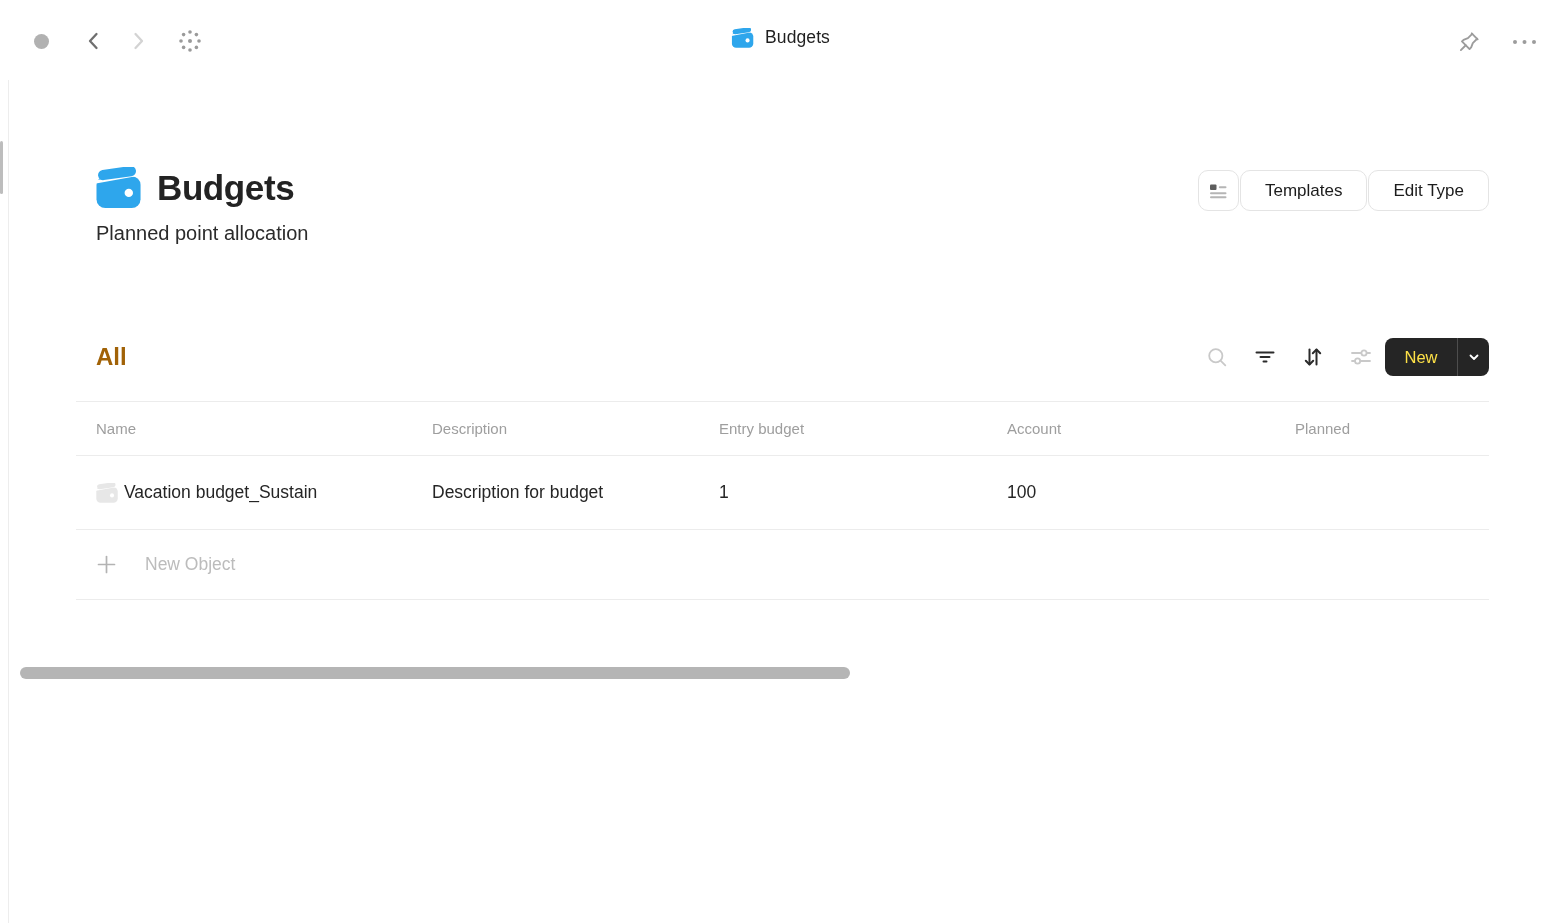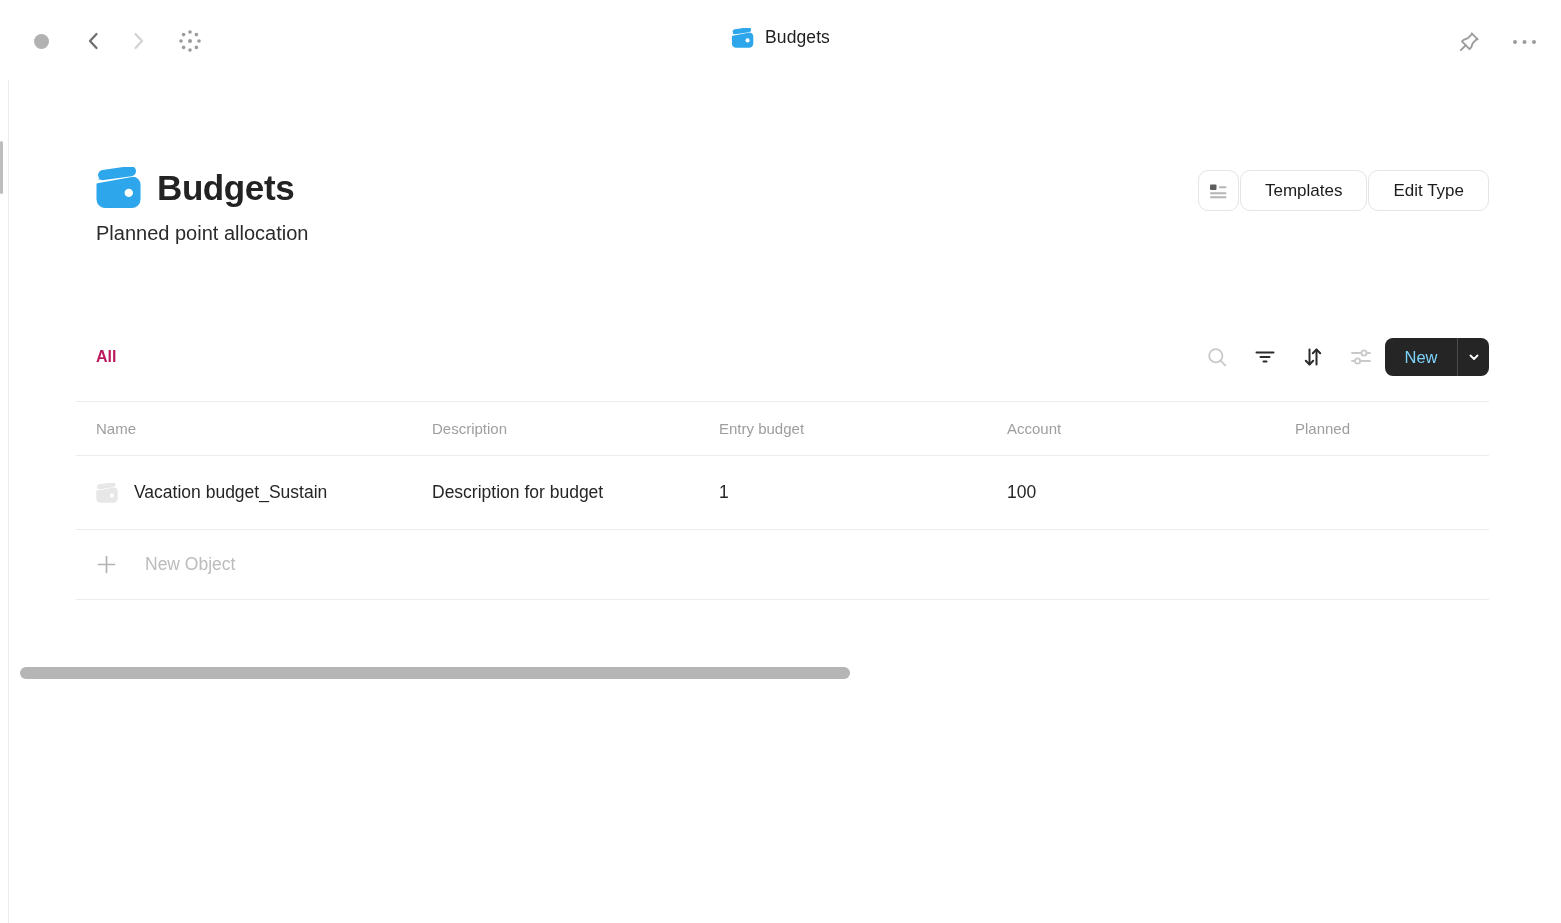--- a/index.html
+++ b/index.html
@@ -30,37 +30,37 @@
   .page-title { font-size:35px; font-weight:700; color:#232323; letter-spacing:-.4px; }
   .subtitle { margin-top:13px; font-size:20px; color:#2b2b2b; }
 
   .header-actions { position:absolute; top:170px; right:72px; display:flex; gap:1px; }
   .hbtn { height:41px; border:1px solid #e4e4e4; background:#fff; border-radius:10px; font-family:inherit;
           font-size:17px; color:#1c1c1c; padding:0 24px; cursor:pointer; display:flex; align-items:center; }
   .hbtn.icon-only { width:41px; padding:0; justify-content:center; }
 
   
   .viewbar { position:absolute; top:332px; left:96px; right:72px; height:50px; display:flex; align-items:center; }
-  .view-name { font-size:16px; font-weight:700; color:#be185d; cursor:pointer; }
+  .view-name { font-size:24px; font-weight:700; color:#a16207; cursor:pointer; }
   .vb-spacer { flex:1; }
   .vb-icons { display:flex; align-items:center; gap:24px; margin-right:12px; }
   .vb-icon-btn { width:24px; height:24px; border:none; background:none; padding:0; cursor:pointer; display:flex; align-items:center; justify-content:center; }
   .new-btn { height:38px; width:104px; background:#252525; border:none; border-radius:8px; display:flex; align-items:stretch; padding:0; cursor:pointer; overflow:hidden; }
-  .new-btn .nb-label { width:72px; display:flex; align-items:center; justify-content:center; color:#7dd3fc; font-family:inherit; font-size:16.5px; font-weight:500; }
+  .new-btn .nb-label { width:72px; display:flex; align-items:center; justify-content:center; color:#fde047; font-family:inherit; font-size:16.5px; font-weight:500; }
   .new-btn .nb-div { width:1px; background:#4d4d4d; margin:0; }
   .new-btn .nb-caret { width:31px; display:flex; align-items:center; justify-content:center; }
 
   
   .grid-table { position:absolute; top:401px; left:76px; width:1413px; }
   .t-head, .t-row { display:grid; grid-template-columns:356px 287px 288px 288px auto; align-items:center; }
   .t-head { height:55px; border-top:1px solid #ececec; border-bottom:1px solid #ececec; }
   .t-head .hc { font-size:15px; color:#9e9e9e; }
   .t-head .hc:first-child { padding-left:20px; }
   .t-row { height:74px; border-bottom:1px solid #ececec; font-size:17.5px; color:#252525; cursor:pointer; }
-  .cell-name { display:flex; align-items:center; gap:15px; padding-left:20px; }
+  .cell-name { display:flex; align-items:center; gap:5px; padding-left:20px; }
   .cell-account { display:flex; align-items:center; gap:13px; }
   .new-object-row { height:70px; border-bottom:1px solid #ececec; display:flex; align-items:center; gap:28px; padding-left:20px; cursor:pointer; }
   .new-object-row .no-label { font-size:17.5px; color:#bcbcbc; }
 
   
   .h-scrollbar { position:absolute; left:20px; top:667px; width:830px; height:12px; border-radius:6px; background:#b5b5b5; cursor:pointer; }
 
   svg { display:block; }
 </style>
 </head>

